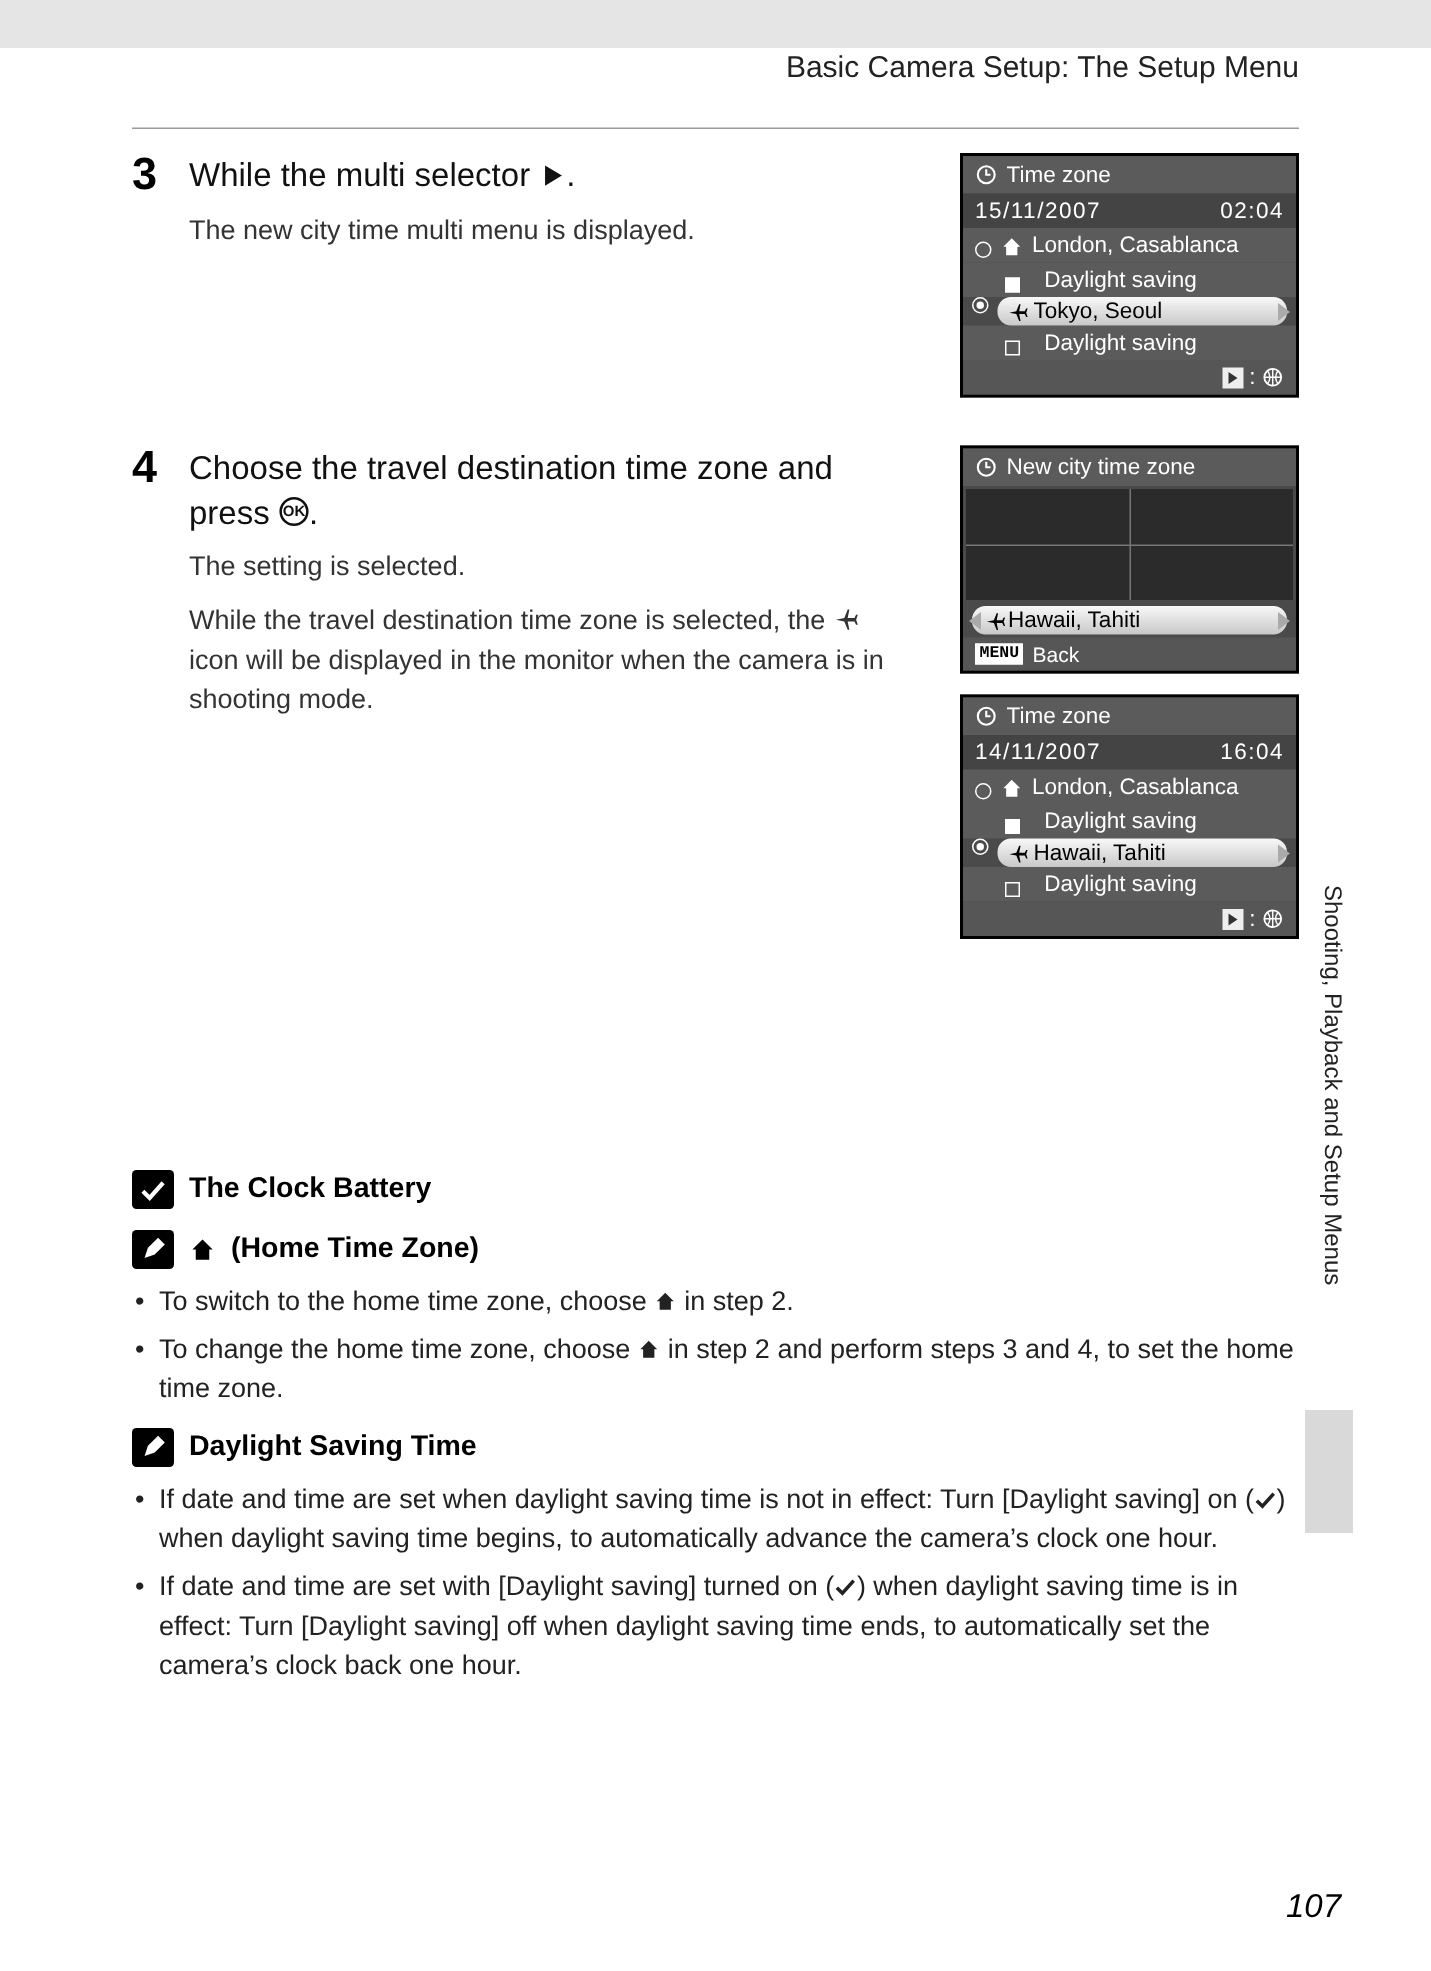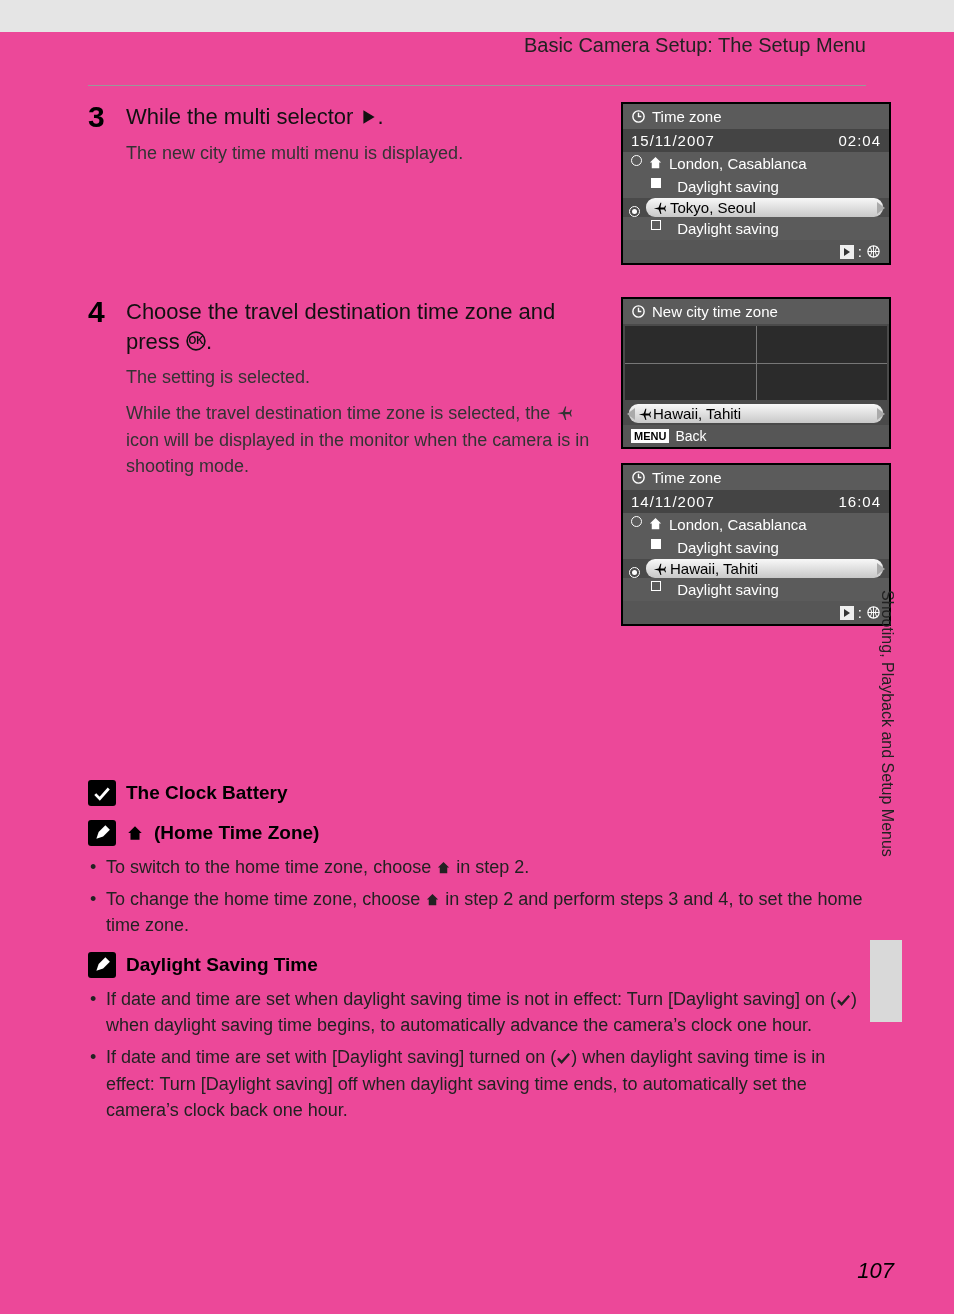--- a/index.html
+++ b/index.html
@@ -6,21 +6,21 @@
   body {
     font-family: "Helvetica Neue", Arial, sans-serif;
     background: #e5e5e5;
     width: 954px;
     height: 1314px;
     position: relative;
     color: #000;
     font-size: 18px;
   }
   .page {
-    background: #ec4899;
+    background: #ffffff;
     position: absolute;
     left: 0; right: 0; top: 32px; bottom: 0;
     padding: 0 88px 20px 88px;
   }
   .running-head {
     text-align: right;
     font-size: 20px;
     color: #222;
     padding: 2px 0 28px 0;
   }
@@ -29,58 +29,58 @@
   .step-col-left { width: 505px; padding-right: 18px; }
   .step-col-right { width: 245px; }
   .step-num { font-size: 30px; font-weight: bold; width: 38px; flex-shrink: 0; line-height: 1; }
   .step-head { font-size: 22px; color: #111; margin-bottom: 8px; line-height: 1.35; }
   .step-body { font-size: 18px; color: #333; line-height: 1.45; }
   .step-body p { margin-bottom: 10px; }
   .inline-icon { display:inline-block; vertical-align: -2px; }
 
   
   .lcd {
-    width: 270px;
+    width: 226px;
     border: 2px solid #000;
     background: #4a4a4a;
     color: #fff;
     font-family: Arial, sans-serif;
     font-size: 15px;
     margin-bottom: 14px;
     margin-left: auto;
   }
   .lcd-title { background:#5b5b5b; padding:4px 8px; display:flex; align-items:center; gap:6px; }
   .lcd-date { background:#444; padding:3px 8px; letter-spacing:1px; display:flex; justify-content:space-between; }
-  .lcd-row { background:#5b5b5b; padding:3px 8px; display:flex; align-items:flex-start; gap:6px; }
+  .lcd-row { background:#5b5b5b; padding:3px 8px; display:flex; align-items:flex-end; gap:6px; }
   .lcd-row.sub { padding-left: 28px; }
   .lcd-sel-bg {
     margin: 0 6px;
     background: linear-gradient(#f8f8f8,#c8c8c8);
     color:#000;
     border-radius: 9px;
     padding: 1px 10px 1px 24px;
     flex:1;
     display:flex; align-items:center; gap:6px;
     position:relative;
   }
-  .lcd-sel-wrap { display:flex; align-items:flex-end; }
+  .lcd-sel-wrap { display:flex; align-items:flex-start; }
   .lcd-sel-wrap .radio-dot { margin-left:6px; }
   .chev { width:0;height:0;border-top:6px solid transparent;border-bottom:6px solid transparent; }
   .chev.r { border-left:8px solid #aaa; position:absolute; right:-2px; }
   .chev.l { border-right:8px solid #aaa; position:absolute; left:-2px; }
   .lcd-foot { background:#565656; padding:3px 8px; text-align:right; display:flex; justify-content:flex-end; gap:4px; align-items:center; }
   .radio-dot { width:11px;height:11px;border:1.5px solid #fff;border-radius:50%;display:inline-block;flex-shrink:0; }
   .radio-dot.on::after{content:"";display:block;width:5px;height:5px;background:#fff;border-radius:50%;margin:1.5px auto 0;}
   .sq { width:10px;height:10px;border:1.5px solid #fff;display:inline-block;flex-shrink:0; }
   .sq.fill { background:#fff; }
   .lcd-map { background:#2b2b2b; height:74px; position:relative; margin:2px; }
   .lcd-map .cross-v { position:absolute; left:50%; top:0; bottom:0; width:1px; background:#777; }
   .lcd-map .cross-h { position:absolute; top:50%; left:0; right:0; height:1px; background:#777; }
   .lcd-menu-back { background:#565656; padding:3px 8px; display:flex; align-items:center; gap:6px; font-size:14px; }
-  .menu-box { border:1px solid #fff; padding:0 2px; font-size:11px; font-weight:bold; background:#fff; color:#000;}
+  .menu-box { border:1px solid #fff; padding:0 2px; font-size:11px; font-weight:bold; background:#fff; color:#000;font-family:Liberation Mono, monospace;}
   .play-sq { width:14px;height:14px;background:#eee;display:inline-flex;align-items:center;justify-content:center; }
   .play-sq::after{content:"";width:0;height:0;border-top:4px solid transparent;border-bottom:4px solid transparent;border-left:6px solid #333;}
 
   
   .side-tab {
     position:absolute;
     right: 58px;
     top: 590px;
     writing-mode: vertical-rl;
     font-size: 16px;

